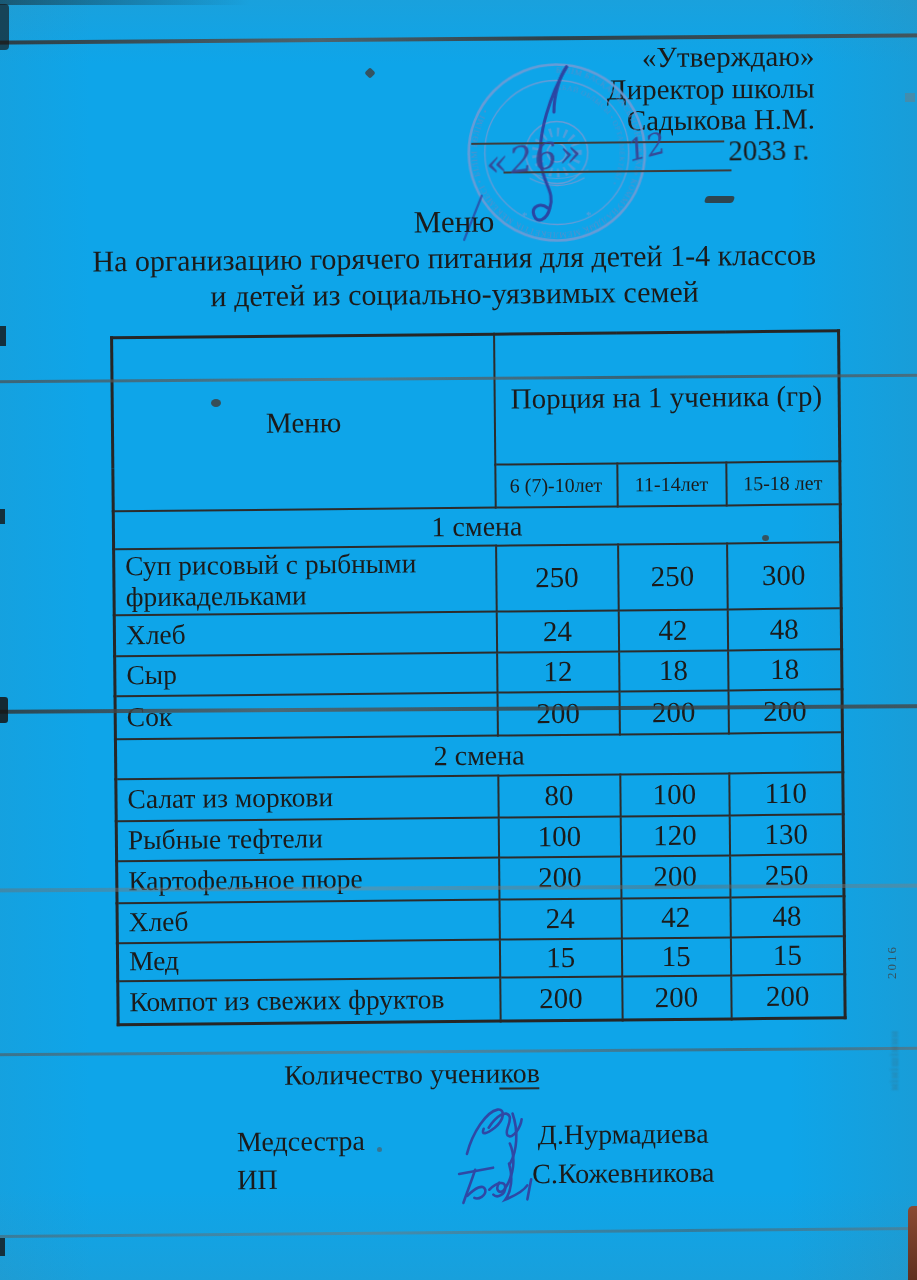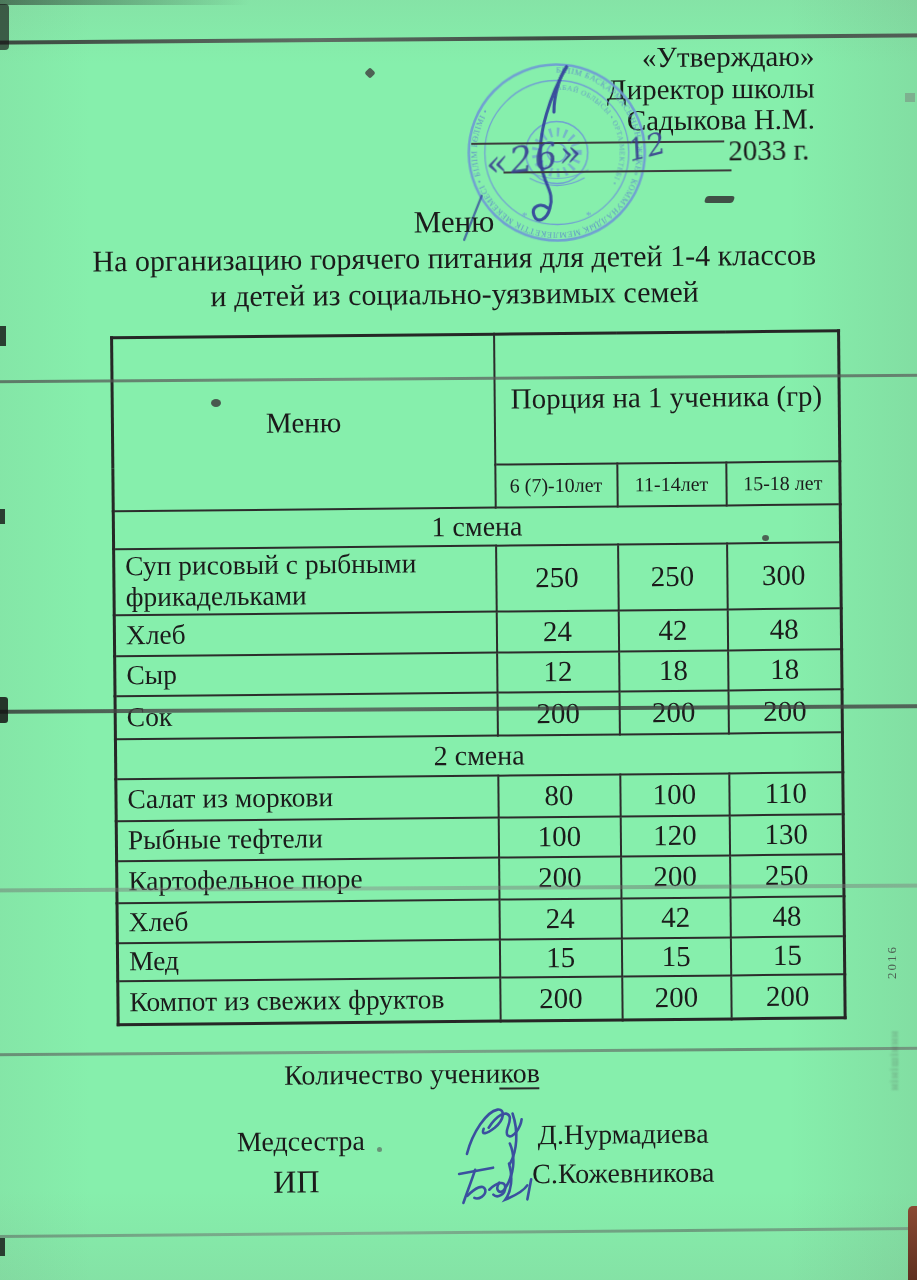--- a/index.html
+++ b/index.html
@@ -1,17 +1,17 @@
 <!DOCTYPE html>
 <html><head>
 <meta charset="utf-8">
 <style>
   html,body{margin:0;padding:0;}
   body{width:917px;height:1280px;overflow:hidden;background:#dededa;}
-  .page{position:relative;width:917px;height:1280px;background:#86efac;overflow:hidden;
+  .page{position:relative;width:917px;height:1280px;background:#0ea5e9;overflow:hidden;
         font-family:"Liberation Serif",serif;color:#1b1b1b;}
   .page::before{content:'';position:absolute;inset:0;pointer-events:none;
     background:linear-gradient(90deg,rgba(110,110,100,.07),rgba(0,0,0,0) 10%,rgba(0,0,0,0) 86%,rgba(100,100,92,.12)),
                linear-gradient(180deg,rgba(125,125,115,.10),rgba(0,0,0,0) 5%,rgba(0,0,0,0) 93%,rgba(115,115,105,.10));}
   .content{position:absolute;inset:0;transform:rotate(-0.55deg);transform-origin:458px 640px;}
 
   
   .approval{position:absolute;top:44px;left:420px;width:400px;text-align:right;
             font-size:29px;line-height:31.5px;}
   .year{position:absolute;left:733px;top:137px;font-size:29px;}
@@ -42,21 +42,21 @@
   .r-sec td{text-align:center;font-size:28px;vertical-align:middle;}
   td.dish{font-size:27.5px;padding-left:10px;line-height:1.12;vertical-align:middle;}
   td.num{text-align:center;font-size:29px;vertical-align:middle;}
   tr.h132{height:130px;} tr.h43{height:43px;} tr.h38{height:38px;} tr.h66{height:66px;}
   tr.h41{height:41px;} tr.h40{height:40px;} tr.h42{height:42px;} tr.h44{height:44px;}
 
   
   .students{position:absolute;left:280px;top:1058px;font-size:28px;}
   .sline{position:absolute;left:495px;top:1088px;width:40px;height:2px;background:#2b2b2b;}
   .role-1{position:absolute;left:232px;top:1124px;font-size:28px;}
-  .role-2{position:absolute;left:232px;top:1162px;font-size:32px;margin-left:36px;}
+  .role-2{position:absolute;left:232px;top:1162px;font-size:28px;}
   .name-1{position:absolute;left:533px;top:1120px;font-size:28px;}
   .name-2{position:absolute;left:527px;top:1159px;font-size:28px;}
 
   
   .scanline{position:absolute;left:-6px;right:-6px;filter:blur(.45px);border-radius:2px;}
   .sl1{top:37px;height:4px;background:linear-gradient(90deg,#2e2e2e,#585858 35%,#303030 60%,#4a4a4a);opacity:.85;transform:rotate(-.45deg);}
   .sl2{top:377px;height:3px;background:linear-gradient(90deg,#4c4c4c,#6a6a6a 40%,#454545 70%,#5c5c5c);opacity:.7;transform:rotate(-.4deg);}
   .sl3{top:707px;height:4px;background:linear-gradient(90deg,#303030,#5a5a5a 30%,#383838 65%,#474747);opacity:.8;transform:rotate(-.35deg);}
   .sl4{top:886px;height:4px;background:linear-gradient(90deg,#6e6e6e,#8a8a8a 40%,#6a6a6a 75%,#808080);opacity:.45;transform:rotate(-.3deg);}
   .sl5{top:1050px;height:3px;background:linear-gradient(90deg,#565656,#757575 45%,#525252 80%,#6a6a6a);opacity:.6;transform:rotate(-.4deg);}

